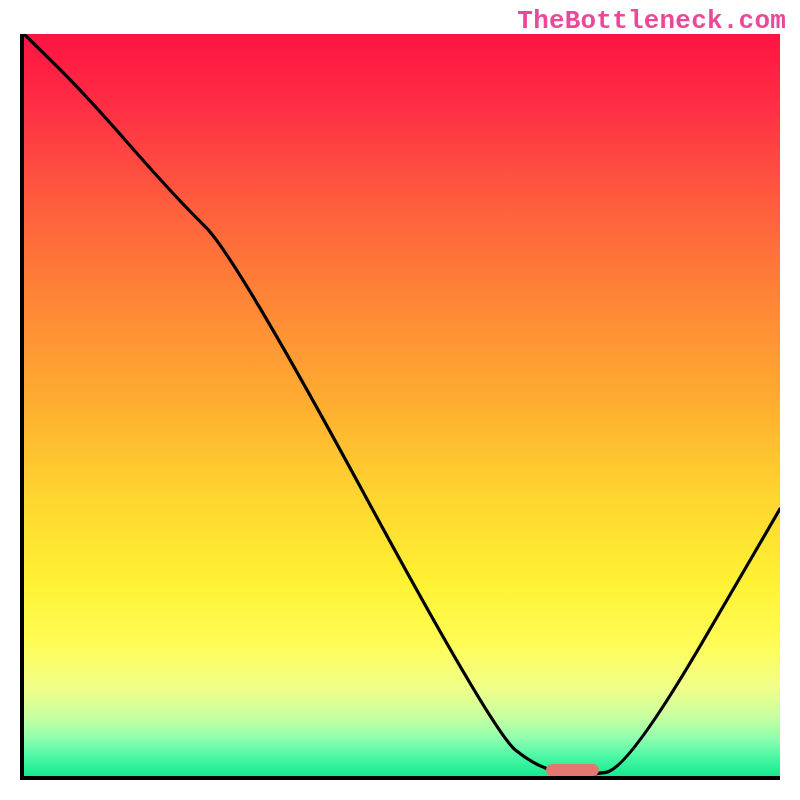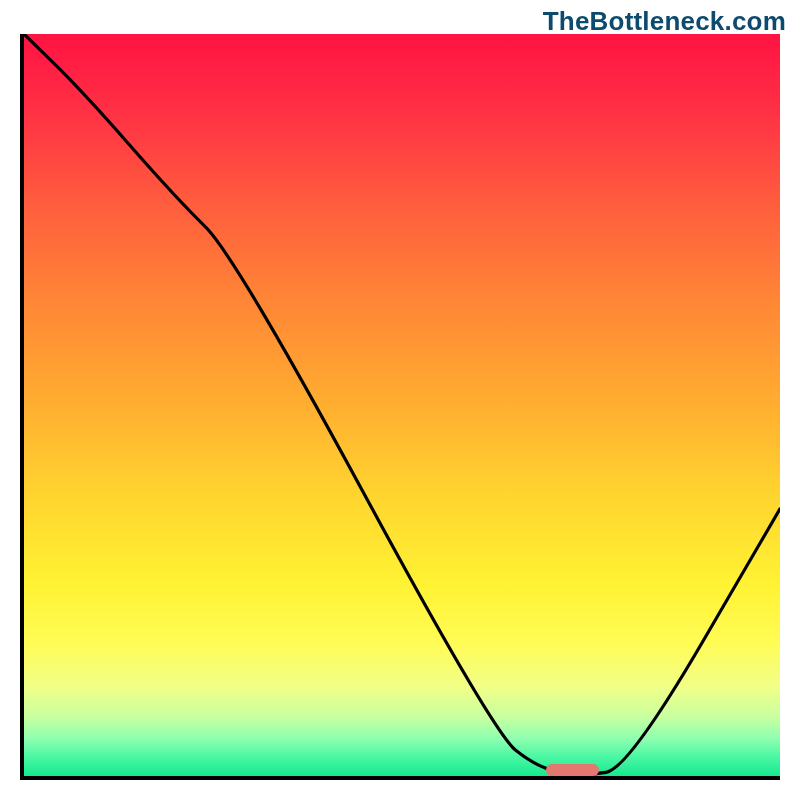--- a/index.html
+++ b/index.html
@@ -14,23 +14,24 @@
     position: relative;
     width: 800px;
     height: 800px;
   }
   .watermark {
     position: absolute;
     top: 6px;
     right: 14px;
     font-size: 26px;
     font-weight: 700;
-    color: #0c4a6e;
+    color: #ec4899;
     letter-spacing: 0.2px;
     user-select: none;
+    font-family: Liberation Mono, monospace;
   }
   .plot {
     position: absolute;
     left: 20px;
     top: 34px;
     width: 760px;
     height: 746px;
     border-left: 4px solid #000;
     border-bottom: 4px solid #000;
     box-sizing: border-box;

